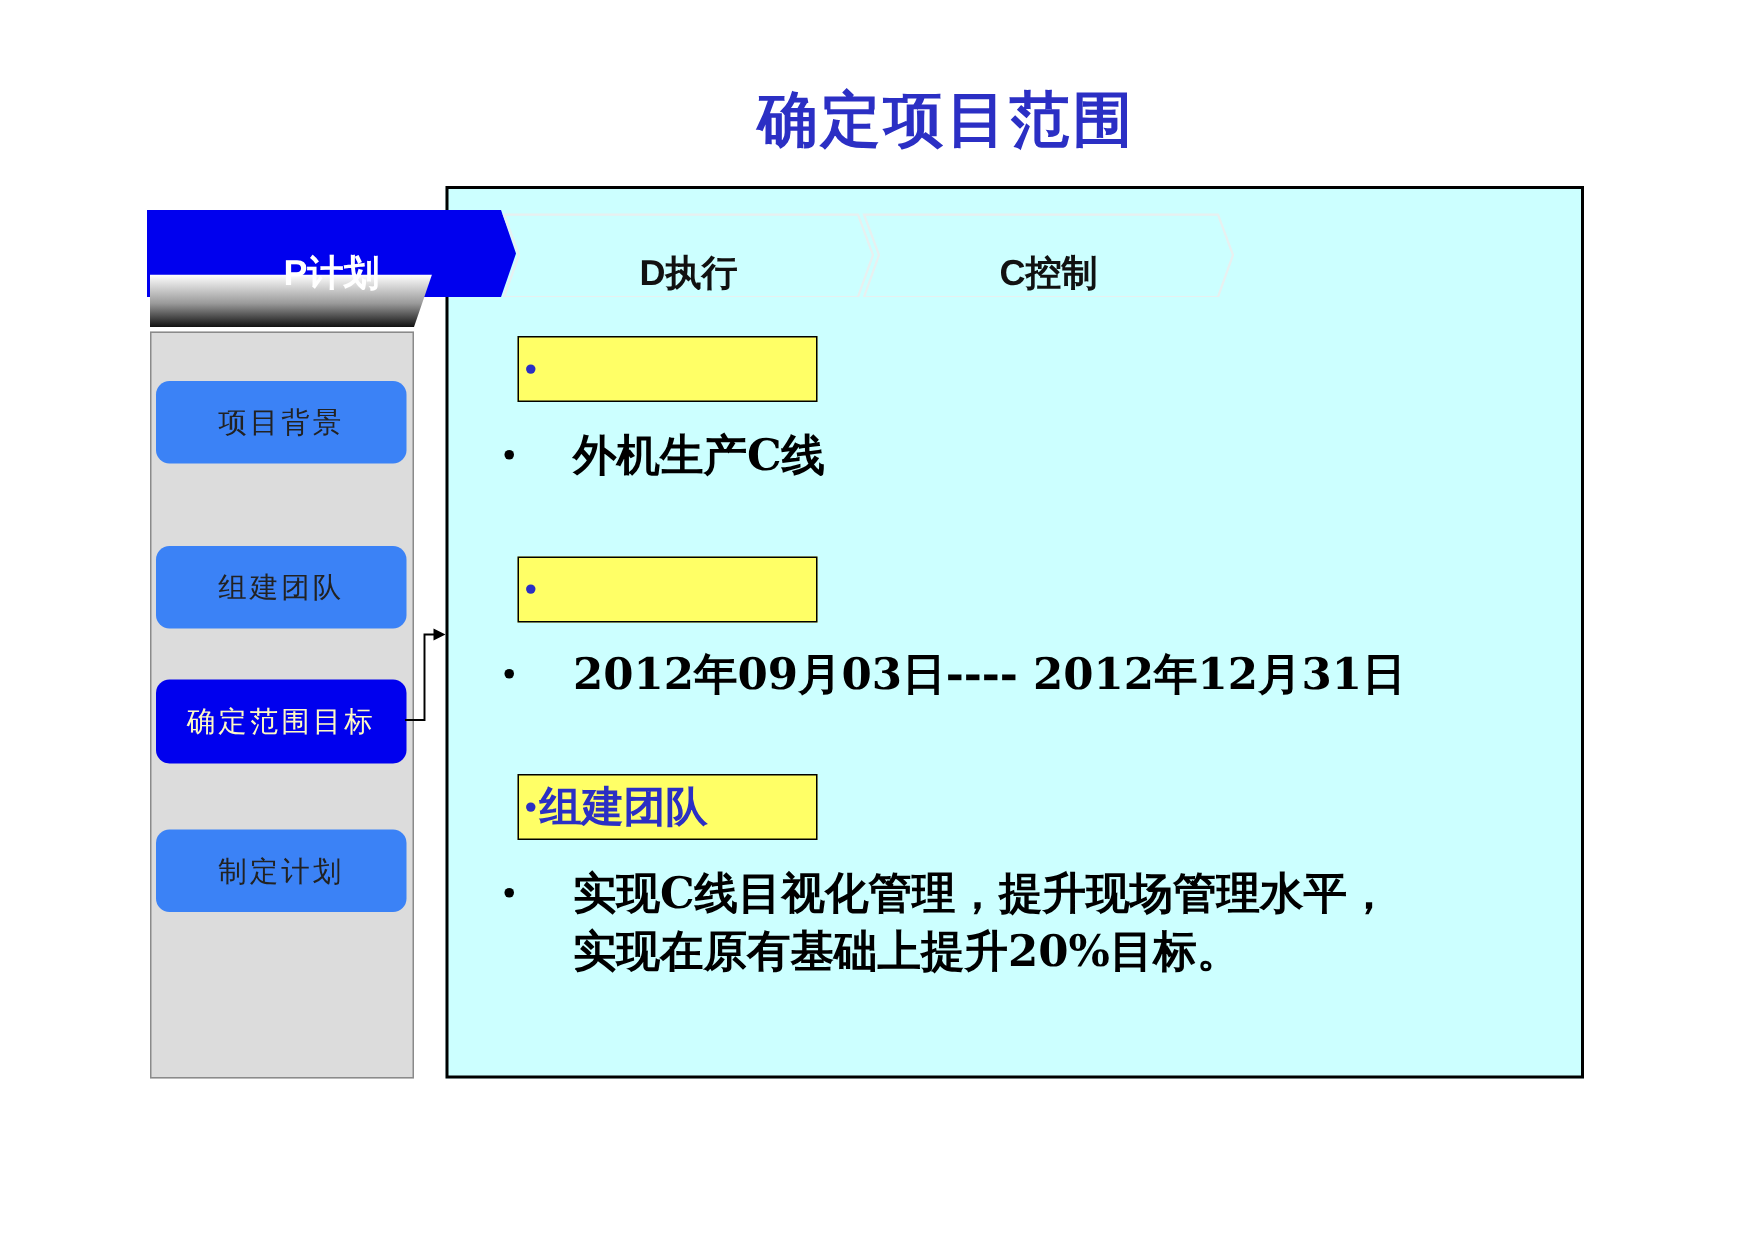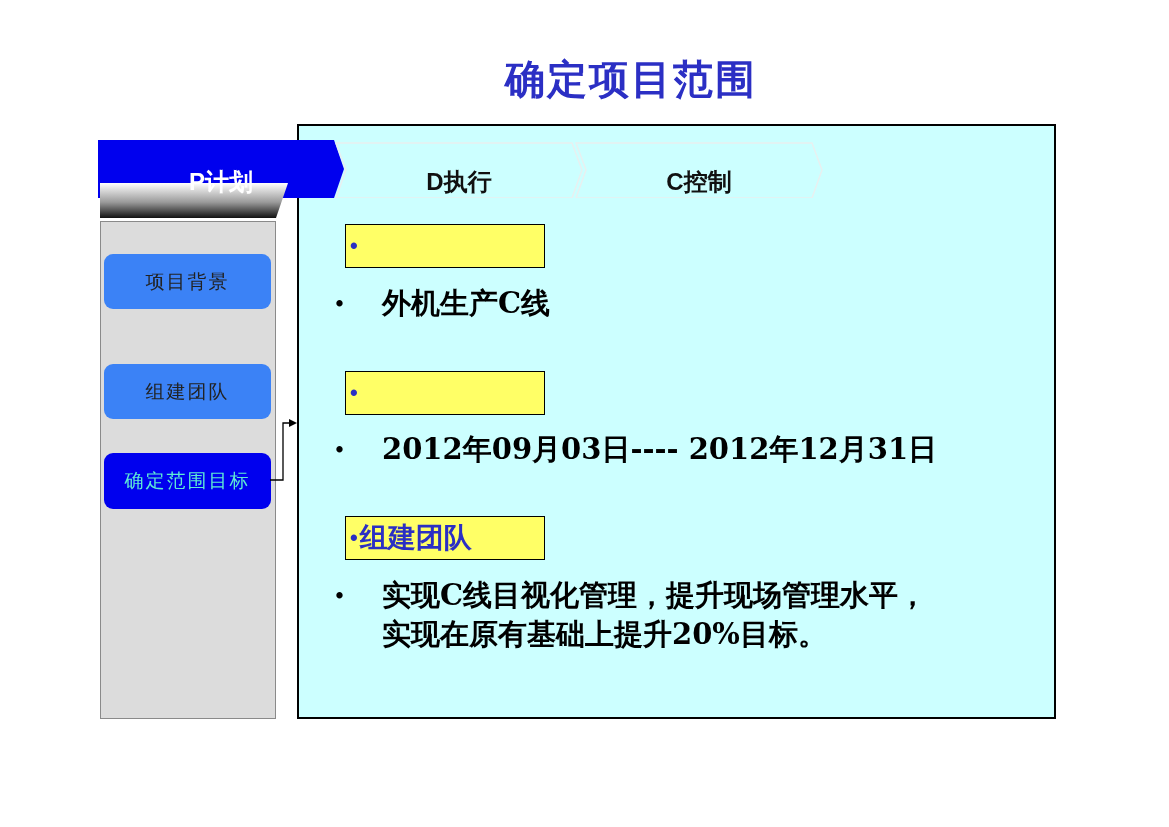--- a/index.html
+++ b/index.html
@@ -12,21 +12,21 @@
   .phase-bar { position:absolute; left:98px; top:124px; width:960px; height:58px; }
   .phase { position:absolute; top:16px; height:58px; display:flex; align-items:flex-end; justify-content:center; font-weight:bold; font-size:24px; color:#111; }
   .phase svg { position:absolute; left:0; top:0; }
   .phase span { position:relative; z-index:1; }
   .phase.active span { color:#fff; }
 
   .side-bevel { position:absolute; left:100px; top:183px; width:188px; height:35px; }
 
   .side-panel { position:absolute; left:100px; top:221px; width:176px; height:498px; background:#dcdcdc; border:1px solid #8a8a8a; box-sizing:border-box; }
   .side-btn { position:absolute; left:3px; width:167px; height:55px; background:#3b82f6; border-radius:9px; display:flex; align-items:center; justify-content:center; font-family:"DejaVu Serif","Liberation Serif",serif; font-size:19px; color:#222; letter-spacing:2px; }
-  .side-btn.active { background:#0000ee; color:#5eead4; }
+  .side-btn.active { background:#0000ee; color:#fef9c3; }
 
   .connector { position:absolute; left:270px; top:418px; }
 
   .section-label { position:absolute; left:345px; width:200px; height:44px; background:#ffff66; border:1px solid #000; box-sizing:border-box; color:#2b2fc4; font-size:28px; font-weight:bold; display:flex; align-items:center; padding-left:4px; }
   .section-label .dot { font-size:22px; margin-right:2px; }
 
   .bullet-row { position:absolute; left:333px; font-size:29px; font-weight:bold; color:#000; font-family:"DejaVu Serif","Liberation Serif",serif; }
   .bullet-row .dot { position:absolute; left:0; top:0; font-size:22px; font-weight:normal; }
   .bullet-row .text { position:absolute; left:49px; white-space:nowrap; line-height:39px; }
 </style>
@@ -66,20 +66,21 @@
       <stop offset="1" stop-color="#111111"></stop>
     </linearGradient>
   </defs>
   <polygon points="0,0 188,0 176,35 0,35" fill="url(#bev)"></polygon>
 </svg>
 
 <div class="side-panel">
   <div class="side-btn" style="top:32px;">项目背景</div>
   <div class="side-btn" style="top:130px;margin-top:12px;">组建团队</div>
   <div class="side-btn active" style="top:231px;height:56px;">确定范围目标</div>
+  <div class="side-btn" style="top:331px;">制定计划</div>
 </div>
 
 <svg class="connector" width="28" height="66">
   <polyline points="0,62 13,62 13,5 20,5" fill="none" stroke="#000" stroke-width="1.3"></polyline>
   <polygon points="19,1 27,5 19,9" fill="#000"></polygon>
 </svg>
 
 <div class="section-label" style="top:224px;">
   <span class="dot">•</span>
 </div>

